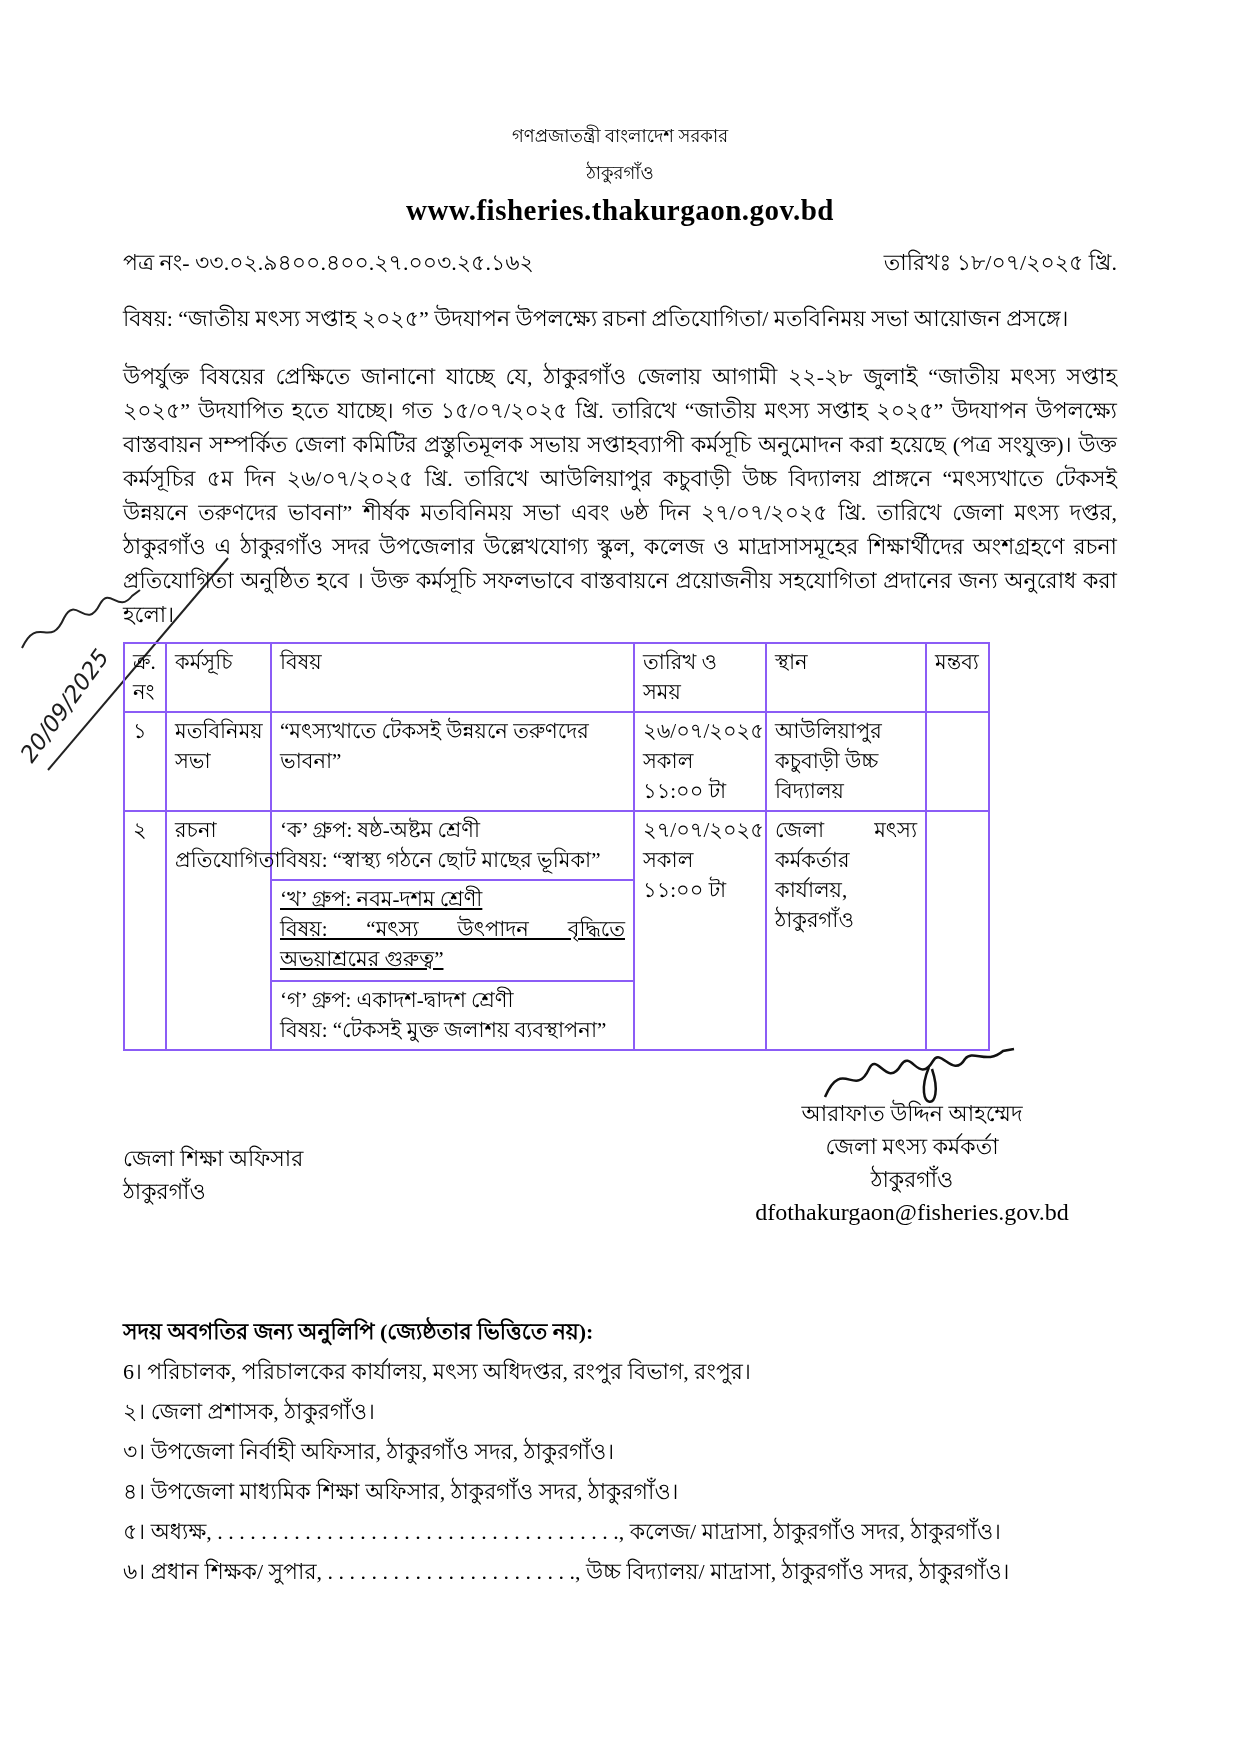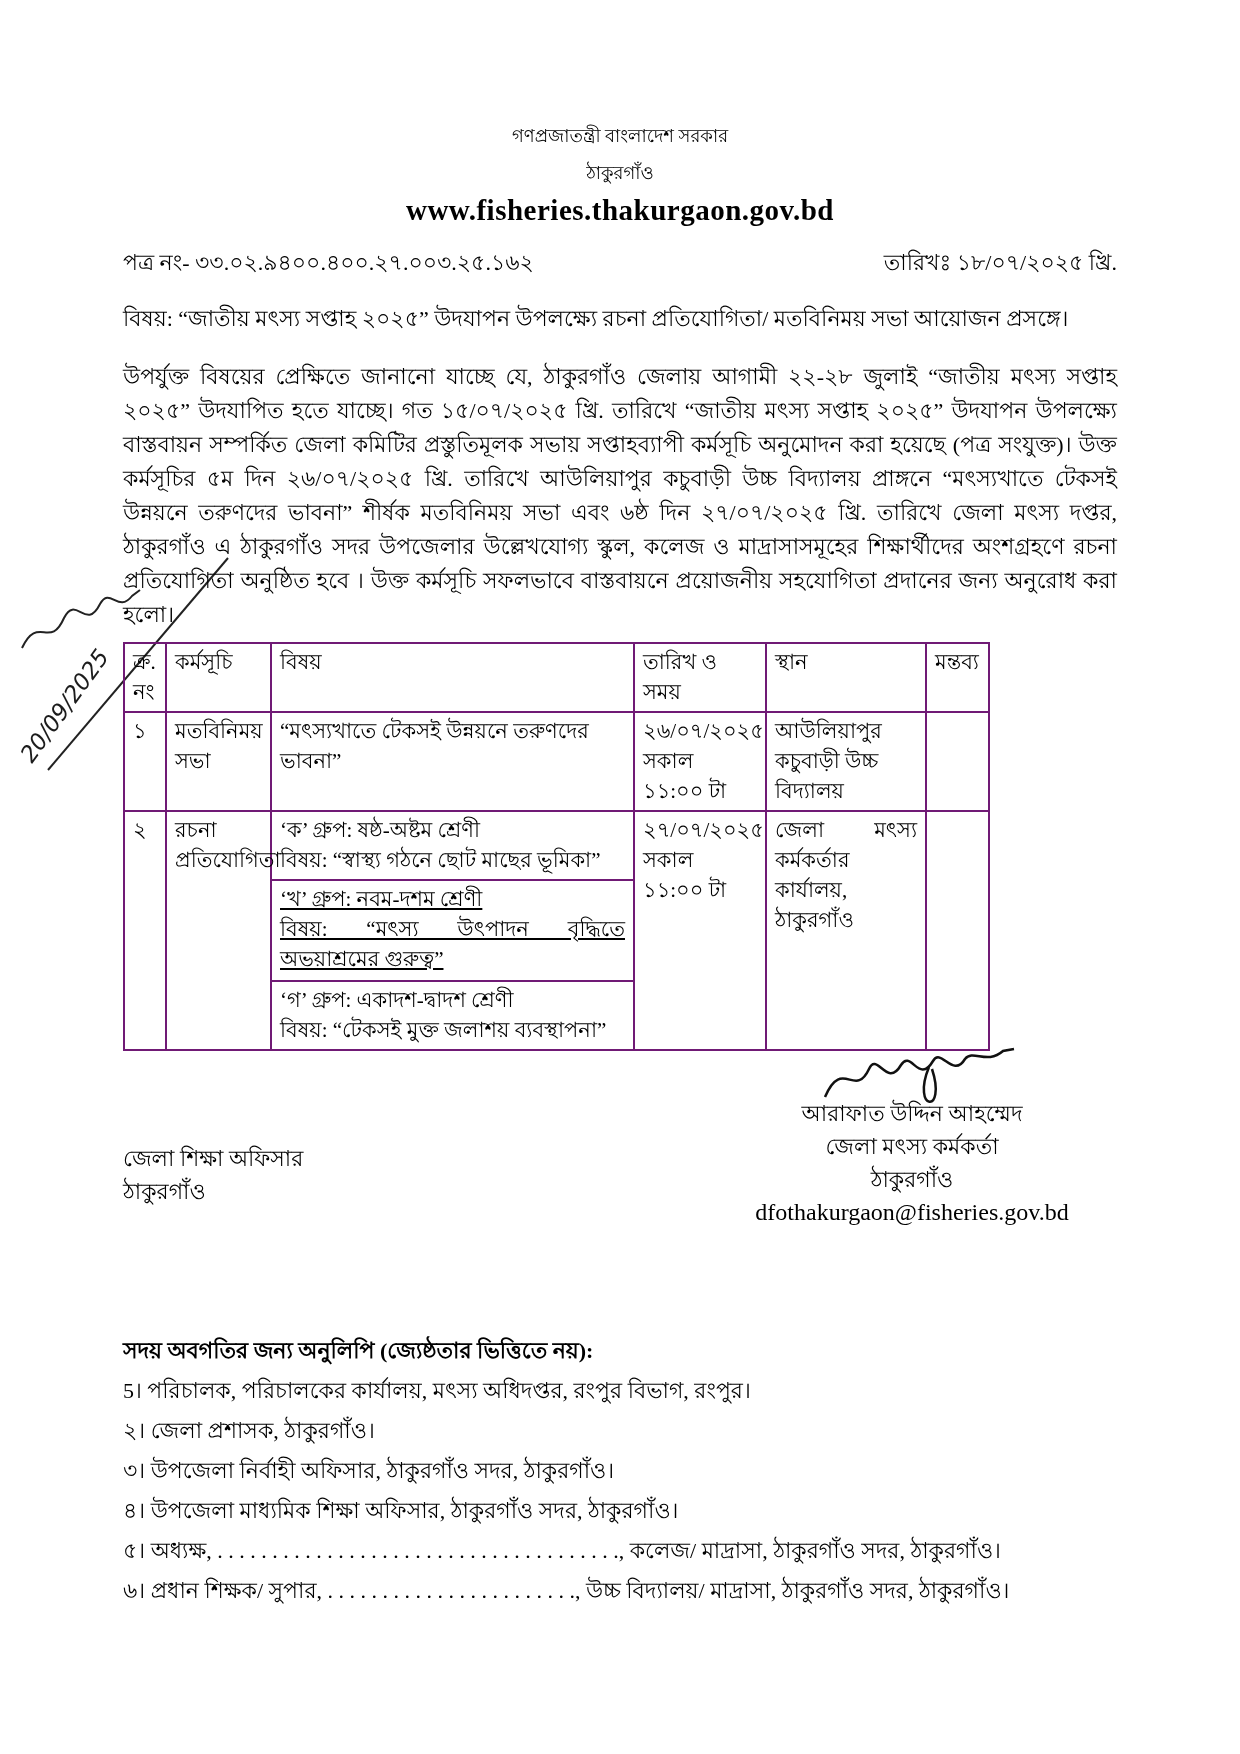--- a/index.html
+++ b/index.html
@@ -22,42 +22,42 @@
   
   .subject { margin-top:26px; font-size:22px; line-height:30px; }
 
   
   .body-para { margin-top:26px; font-size:22px; line-height:34px; text-align:justify; }
 
   
   .tbl-caption { margin-top:16px; width:865px; text-align:center; font-size:22px; line-height:32px; }
   table.schedule { border-collapse:collapse; table-layout:fixed; width:865px; margin-top:10px; }
   table.schedule th, table.schedule td {
-    border:2px solid #701a75; padding:3px 8px 4px 8px; vertical-align:top;
+    border:2px solid #8b5cf6; padding:3px 8px 4px 8px; vertical-align:top;
     font-size:21px; line-height:30px; font-weight:normal; text-align:left;
   }
   table.schedule th { height:50px; }
   td.c-serial, th.c-serial { text-align:left; padding-left:6px; }
   td.c-serial { text-align:center; }
   td.c-program { text-align:center; }
   tr.row1 td { height:80px; }
   tr.row2a td.c-topic { height:58px;padding-left:8px; }
   tr.row2b td.c-topic { height:92px;text-decoration:underline; }
   tr.row2c td.c-topic { height:58px; }
   td.c-venue.just { text-align:justify; }
 
   
   .sign-area { position:relative; height:235px; }
   .squiggle { position:absolute; right:100px; top:-14px; }
   .sig-block { position:absolute; right:-10px; top:46px; width:430px; text-align:center; font-size:22px; line-height:33px; }
   .sig-block .email { font-size:24px; }
   .addressee { position:absolute; left:0; top:91px; font-size:22px; line-height:33px; }
 
   
-  .cc { margin-top:45px; font-size:22px; }
+  .cc { margin-top:26px; font-size:22px; }
   .cc .cc-head { font-weight:bold; line-height:40px; }
   .cc .cc-item { line-height:40px; }
 
   
   .hand-note { position:absolute; left:6px; top:552px; pointer-events:none; }
   .hand-note text { font-family:"DejaVu Sans", sans-serif; font-style:italic; font-size:23px; fill:#1c1c1c; }
 </style>
 </head>
 <body>
 
@@ -157,21 +157,21 @@
         <div class="email">dfothakurgaon@fisheries.gov.bd</div>
       </div>
       <div class="addressee">
         <div>জেলা শিক্ষা অফিসার</div>
         <div>ঠাকুরগাঁও</div>
       </div>
     </div>
 
     <div class="cc">
       <div class="cc-head">সদয় অবগতির জন্য অনুলিপি (জ্যেষ্ঠতার ভিত্তিতে নয়):</div>
-      <div class="cc-item">5। পরিচালক, পরিচালকের কার্যালয়, মৎস্য অধিদপ্তর, রংপুর বিভাগ, রংপুর।</div>
+      <div class="cc-item">6। পরিচালক, পরিচালকের কার্যালয়, মৎস্য অধিদপ্তর, রংপুর বিভাগ, রংপুর।</div>
       <div class="cc-item">২। জেলা প্রশাসক, ঠাকুরগাঁও।</div>
       <div class="cc-item">৩। উপজেলা নির্বাহী অফিসার, ঠাকুরগাঁও সদর, ঠাকুরগাঁও।</div>
       <div class="cc-item">৪। উপজেলা মাধ্যমিক শিক্ষা অফিসার, ঠাকুরগাঁও সদর, ঠাকুরগাঁও।</div>
       <div class="cc-item">৫। অধ্যক্ষ, . . . . . . . . . . . . . . . . . . . . . . . . . . . . . . . . . . . . ., কলেজ/ মাদ্রাসা, ঠাকুরগাঁও সদর, ঠাকুরগাঁও।</div>
       <div class="cc-item">৬। প্রধান শিক্ষক/ সুপার, . . . . . . . . . . . . . . . . . . . . . . ., উচ্চ বিদ্যালয়/ মাদ্রাসা, ঠাকুরগাঁও সদর, ঠাকুরগাঁও।</div>
     </div>
 
   </div>
 </div>
 

